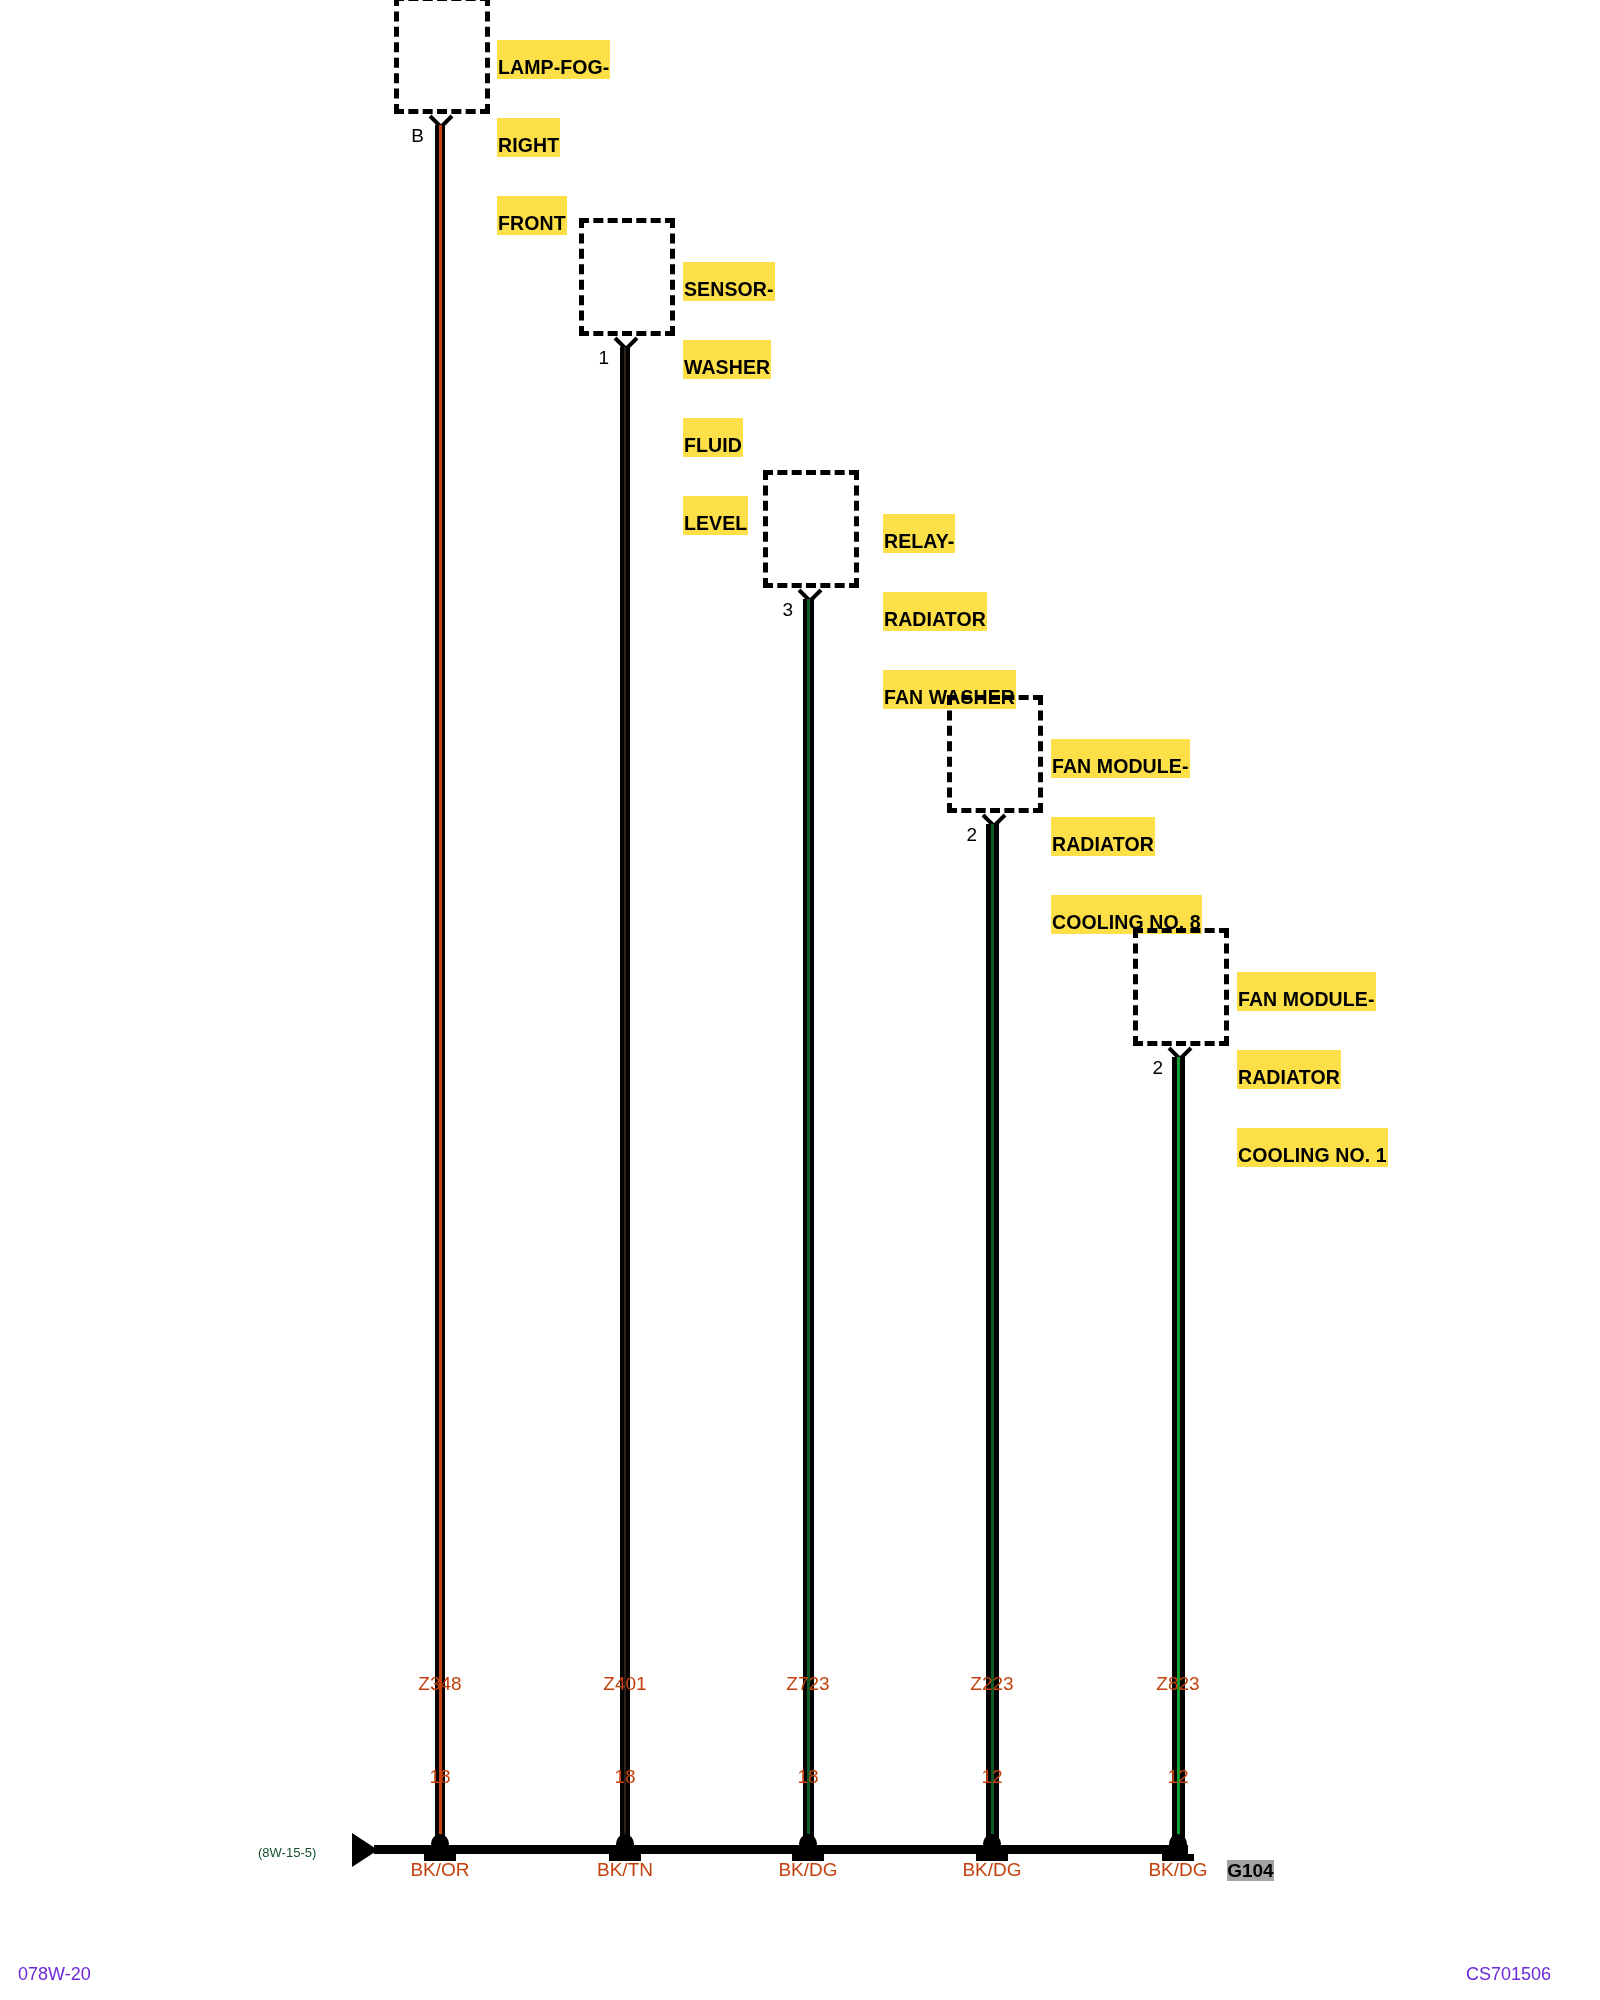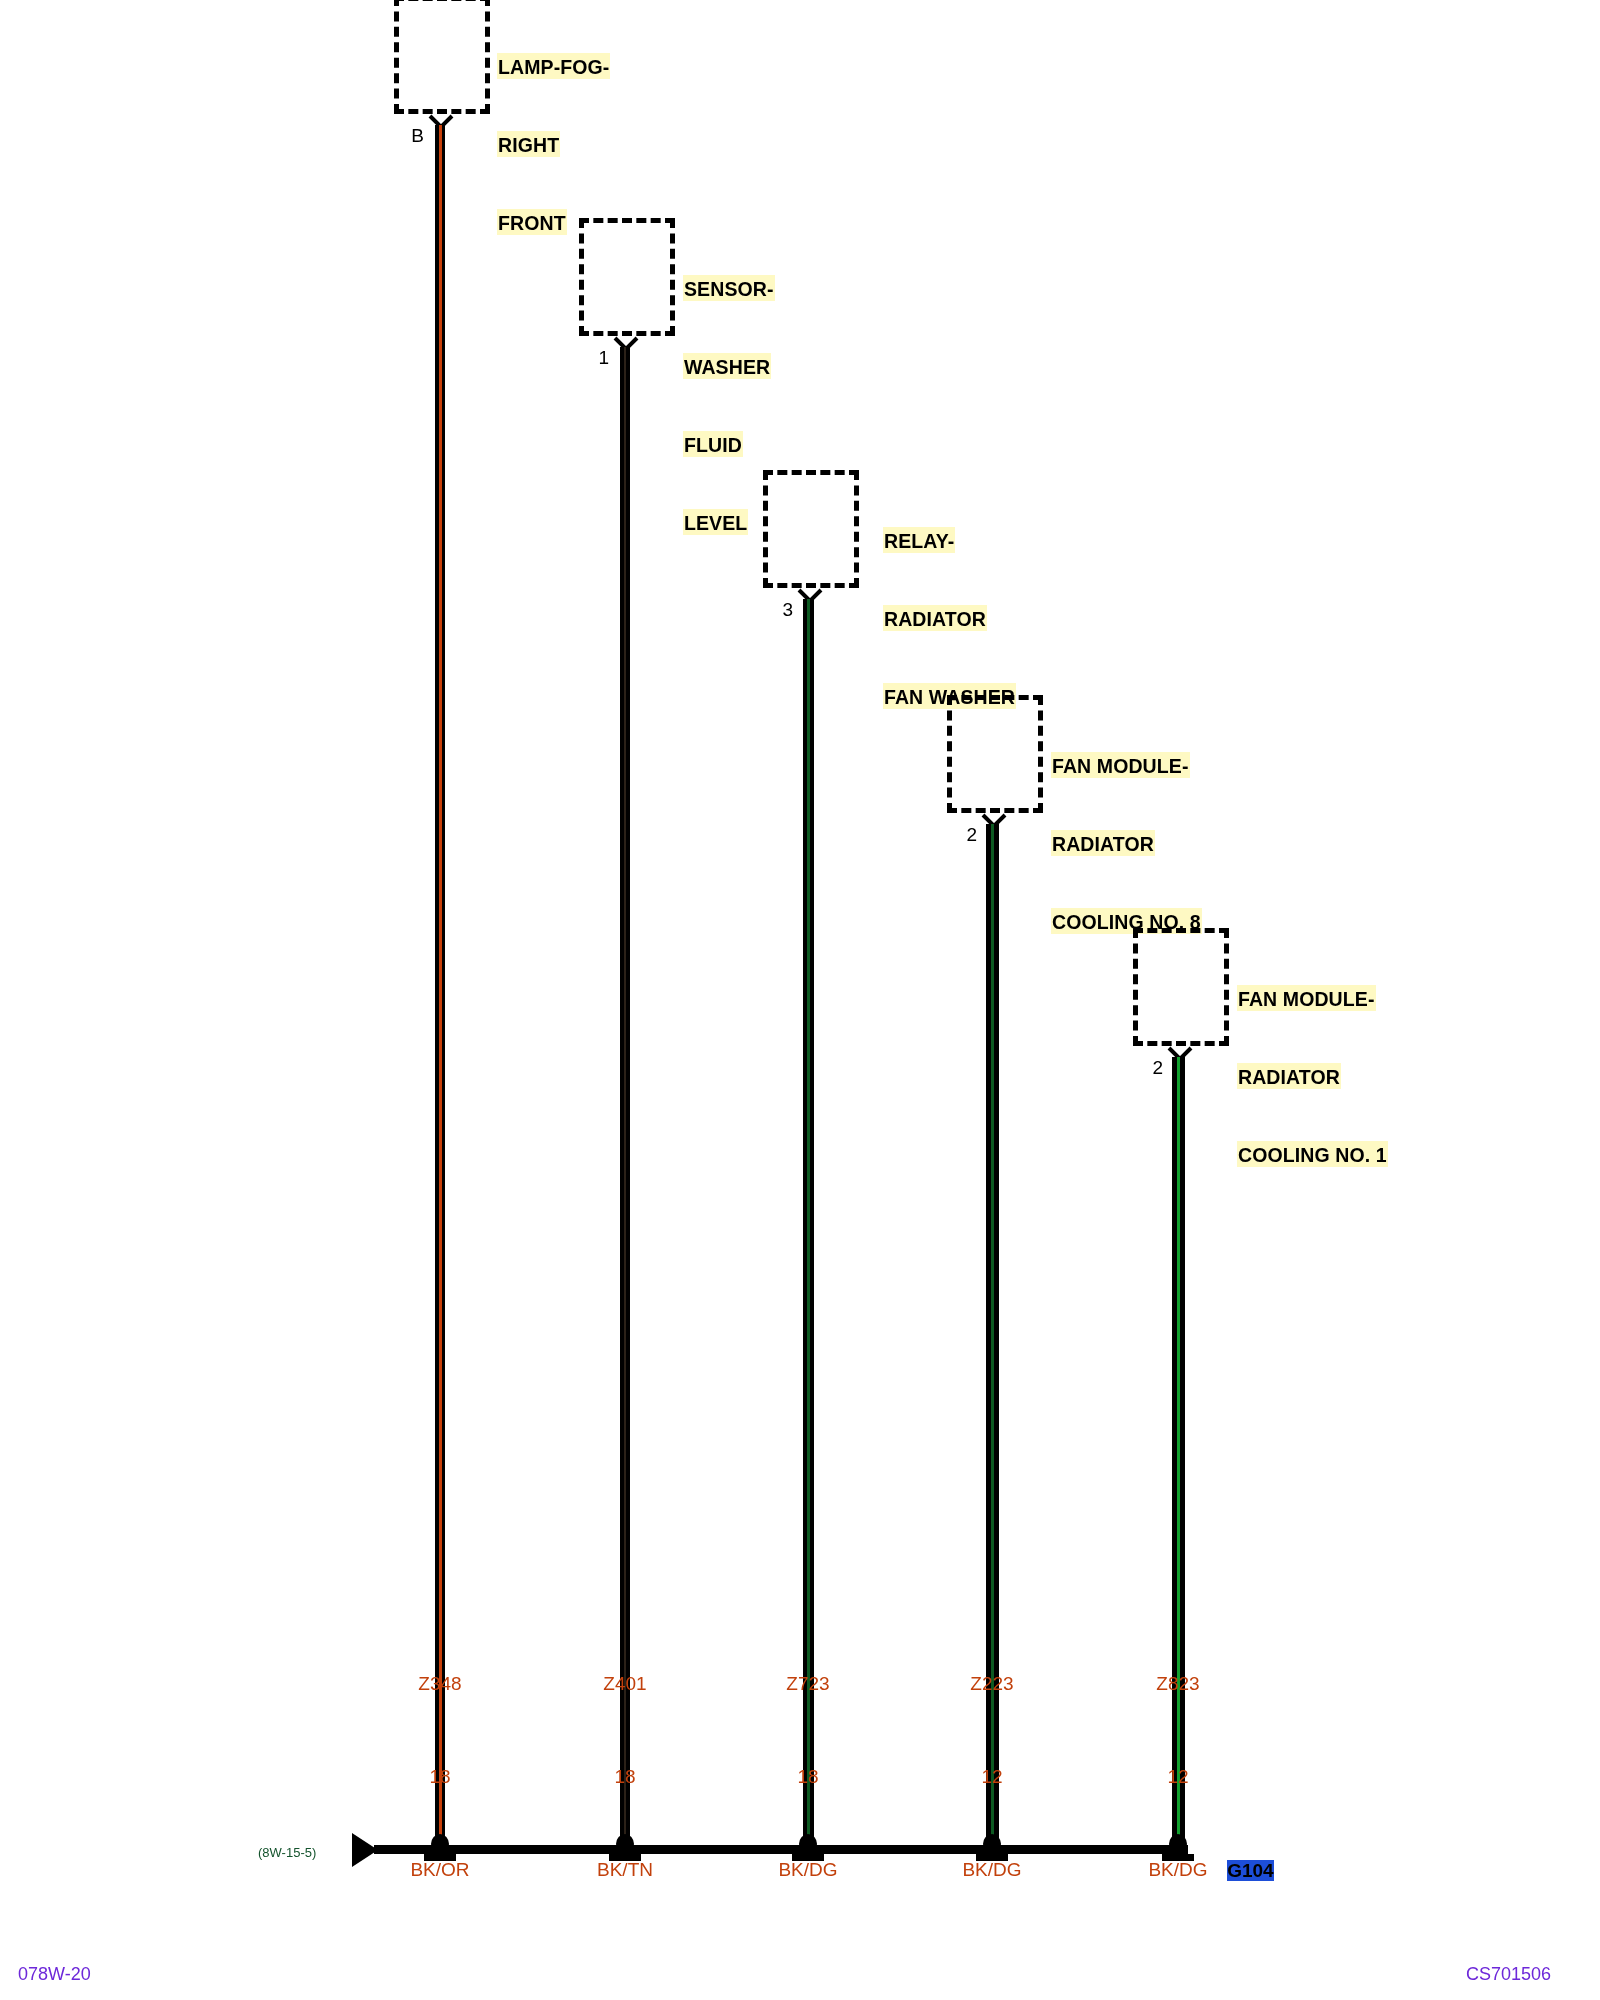--- a/index.html
+++ b/index.html
@@ -30,23 +30,23 @@
   .comp-label {
     position: absolute;
     font-size: 19.5px;
     font-weight: bold;
     line-height: 26px;
     letter-spacing: 0.1px;
     white-space: pre;
     color: #000000;
   }
   .comp-label span.hl {
-    background: #fef9c3;
+    background: #fde047;
     display: inline;
-    padding: 3px 1px 1px 1px;
+    padding: 16px 1px 1px 1px;
   }
   
   .conn {
     position: absolute;
     width: 26px;
     height: 22px;
   }
   .pin-num {
     position: absolute;
     font-size: 19px;
@@ -105,21 +105,21 @@
     color: #14532d;
   }
   .gnd-name {
     position: absolute;
     font-size: 19px;
     font-weight: bold;
     line-height: 19px;
     white-space: pre;
     color: #000000;
   }
-  .gnd-name span.hl { background: #1d4ed8; }
+  .gnd-name span.hl { background: #a3a3a3; }
   
   .footer-txt {
     position: absolute;
     font-size: 18px;
     line-height: 18px;
     white-space: pre;
     color: #6d28d9;
   }
 </style>
 </head>

